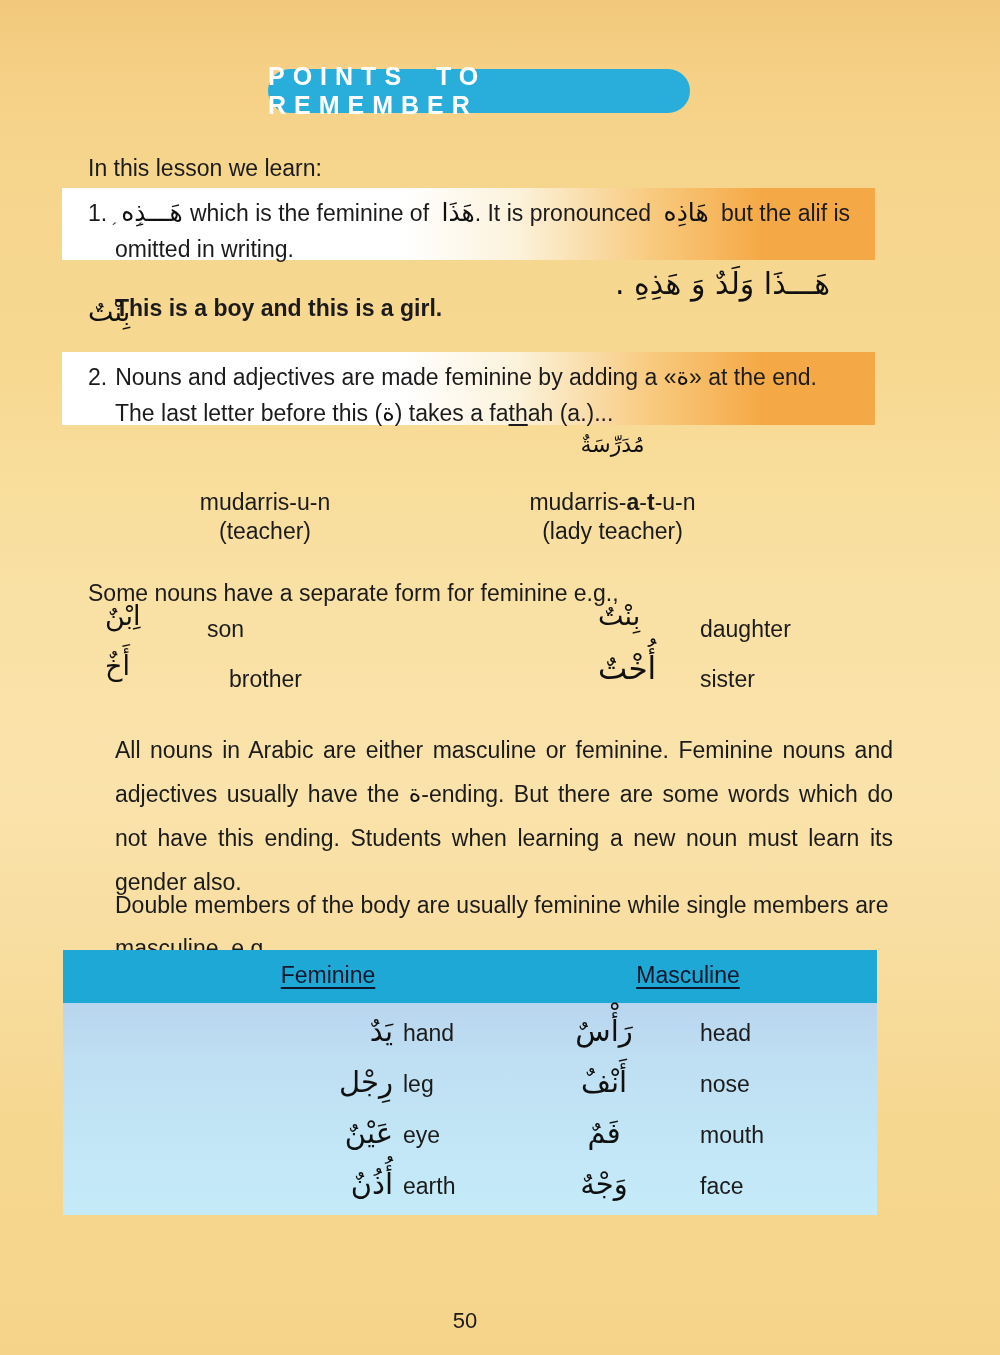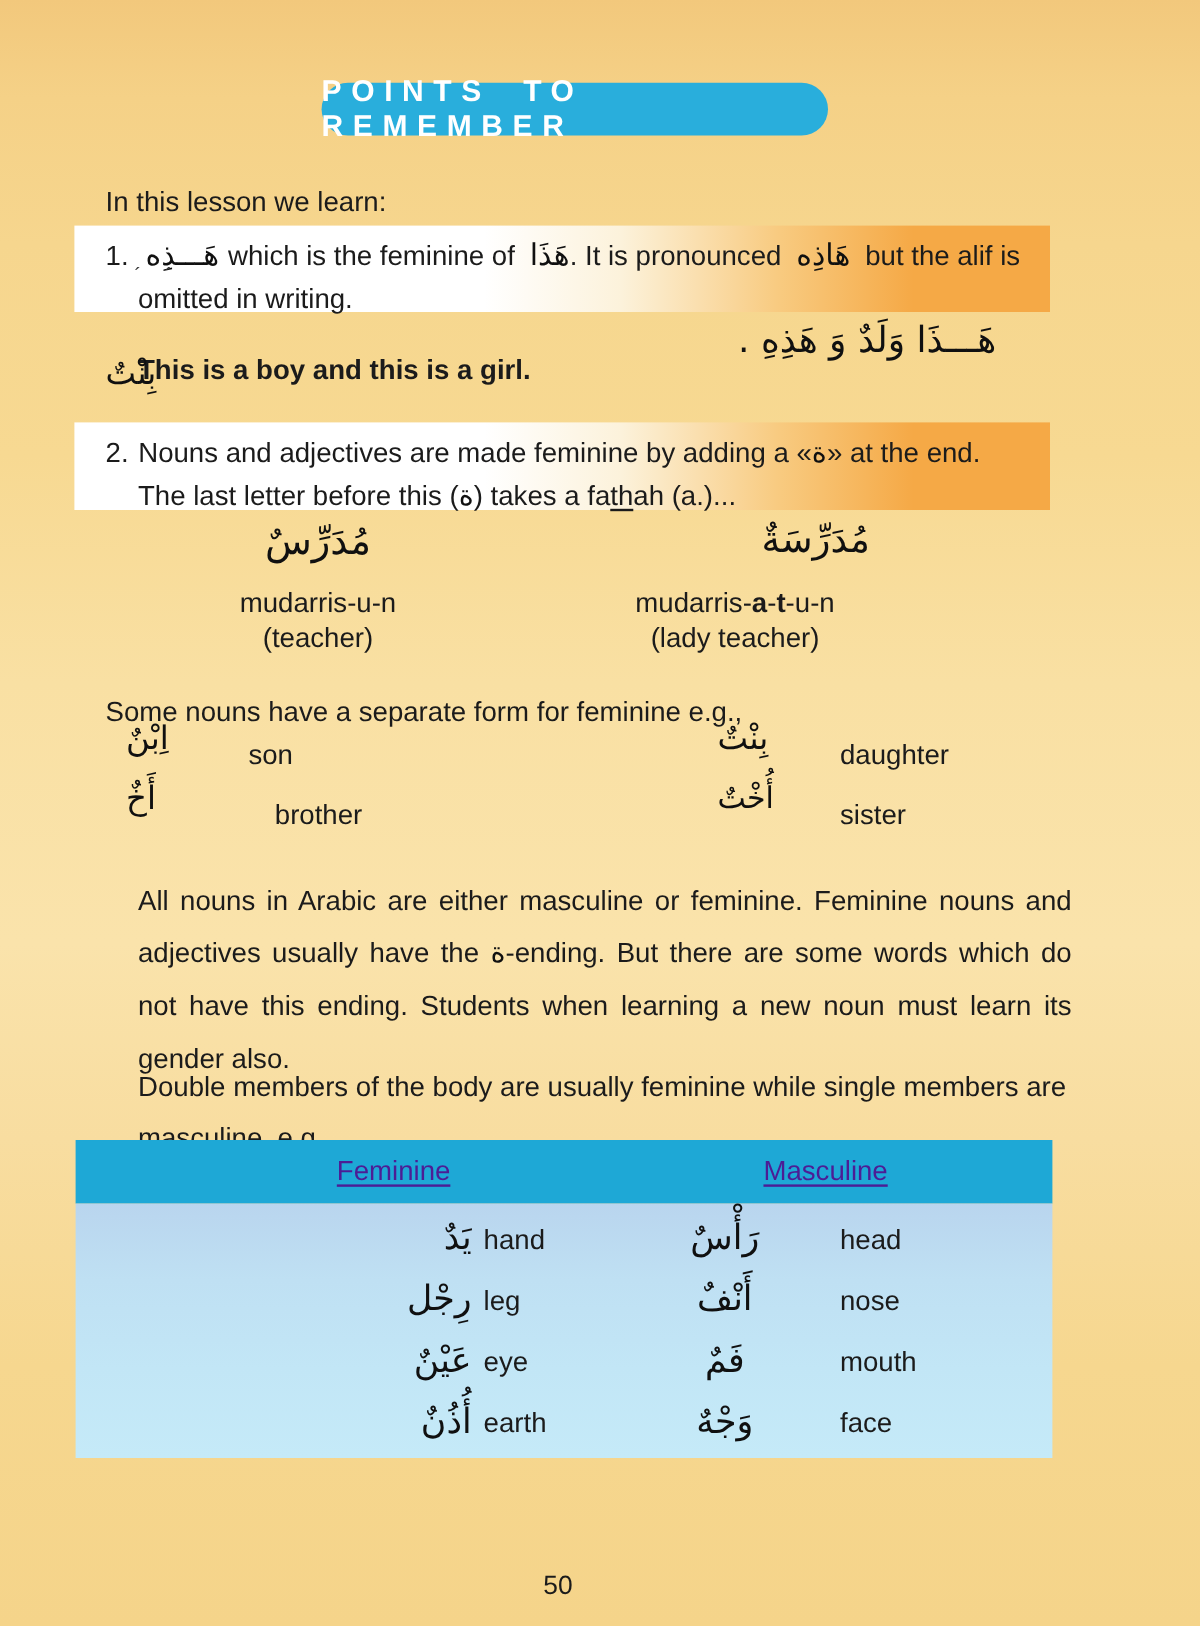--- a/index.html
+++ b/index.html
@@ -33,21 +33,21 @@
   }
   .num{display:inline-block;margin-right:8px;}
   .u{text-decoration:underline;text-underline-offset:3px;}
   .bold{font-weight:bold;}
   .center{text-align:center;}
   .table-header{
     left:63px;top:950px;width:814px;height:53px;
     background:var(--table_header_blue);
   }
   .th-label{
-    position:absolute;top:12px;font-size:23px;color:#4c1d95;
+    position:absolute;top:12px;font-size:23px;color:#0f172a;
     text-decoration:underline;text-underline-offset:4px;
   }
   .table-body{
     left:63px;top:1003px;width:814px;height:212px;
     background:linear-gradient(180deg,#B9D5EE 0%, #BFE0F3 30%, var(--table_body_blue) 65%, #C5EAF8 100%);
     display:flex;flex-direction:column;justify-content:space-around;
     padding:4px 0;box-sizing:border-box;
   }
   .trow{position:relative;height:50px;}
   .cell-ar{position:absolute;font-size:29px;top:50%;transform:translateY(-56%);}
@@ -91,39 +91,38 @@
   <div class="abs band" style="top:352px;height:73px;"></div>
 
   <div class="abs en" style="left:88px;top:359px;">
     <span class="num">2.</span><span>Nouns and adjectives are made feminine by adding a «</span><span class="ar tight" style="font-size:24px;">ة</span><span>» at the end.</span>
   </div>
 
   <div class="abs en" style="left:115px;top:395px;">
     <span>The last letter before this (</span><span class="ar tight" style="font-size:24px;">ة</span><span>) takes a fa</span><span class="u">th</span><span>ah (a.)...</span>
   </div>
 
-  <div class="abs ar center" style="left:155px;top:432px;width:220px;font-size:32px;">مُدَرِّسٌ</div>
-  <div class="abs ar center" style="left:500px;top:432px;width:225px;font-size:31px;text-align:right;">مُدَرِّسَةٌ</div>
+  <div class="abs ar center" style="left:500px;top:432px;width:225px;font-size:22px;">مُدَرِّسَةٌ</div>
 
   <div class="abs en center" style="left:155px;top:484px;width:220px;">mudarris-u-n</div>
   <div class="abs en center" style="left:500px;top:484px;width:225px;"><span>mudarris-</span><span class="bold">a</span><span>-</span><span class="bold">t</span><span>-u-n</span></div>
 
   <div class="abs en center" style="left:155px;top:513px;width:220px;">(teacher)</div>
   <div class="abs en center" style="left:500px;top:513px;width:225px;">(lady teacher)</div>
 
   <div class="abs en" style="left:88px;top:565px;margin-top:10px;">Some nouns have a separate form for feminine e.g.,</div>
 
   <div class="abs ar" style="left:105px;top:600px;width:92px;text-align:left;font-size:27px;">اِبْنٌ</div>
   <div class="abs en" style="left:207px;top:611px;">son</div>
   <div class="abs ar" style="left:598px;top:600px;width:92px;text-align:left;font-size:27px;">بِنْتٌ</div>
   <div class="abs en" style="left:700px;top:611px;">daughter</div>
 
   <div class="abs ar" style="left:105px;top:650px;width:92px;text-align:left;font-size:27px;">أَخٌ</div>
   <div class="abs en" style="left:207px;top:661px;margin-left:22px;">brother</div>
-  <div class="abs ar" style="left:598px;top:650px;width:92px;text-align:left;font-size:25px;">أُخْتٌ</div>
+  <div class="abs ar" style="left:598px;top:650px;width:92px;text-align:left;font-size:31px;">أُخْتٌ</div>
   <div class="abs en" style="left:700px;top:661px;">sister</div>
 
   <div class="abs en para" style="left:115px;top:728px;width:778px;line-height:44px;"><span>All nouns in Arabic are either masculine or feminine. Feminine nouns and adjectives usually have the </span><span class="ar tight" style="font-size:24px;">ة</span><span>-ending. But there are some words which do not have this ending. Students when learning a new noun must learn its gender also.</span></div>
 
   <div class="abs en" style="left:115px;top:884px;width:790px;line-height:43px;">Double members of the body are usually feminine while single members are masculine, e.g.</div>
 
   <div class="abs table-header">
     <span class="th-label" style="left:185px;width:160px;text-align:center;">Feminine</span>
     <span class="th-label" style="left:540px;width:170px;text-align:center;">Masculine</span>
   </div>

